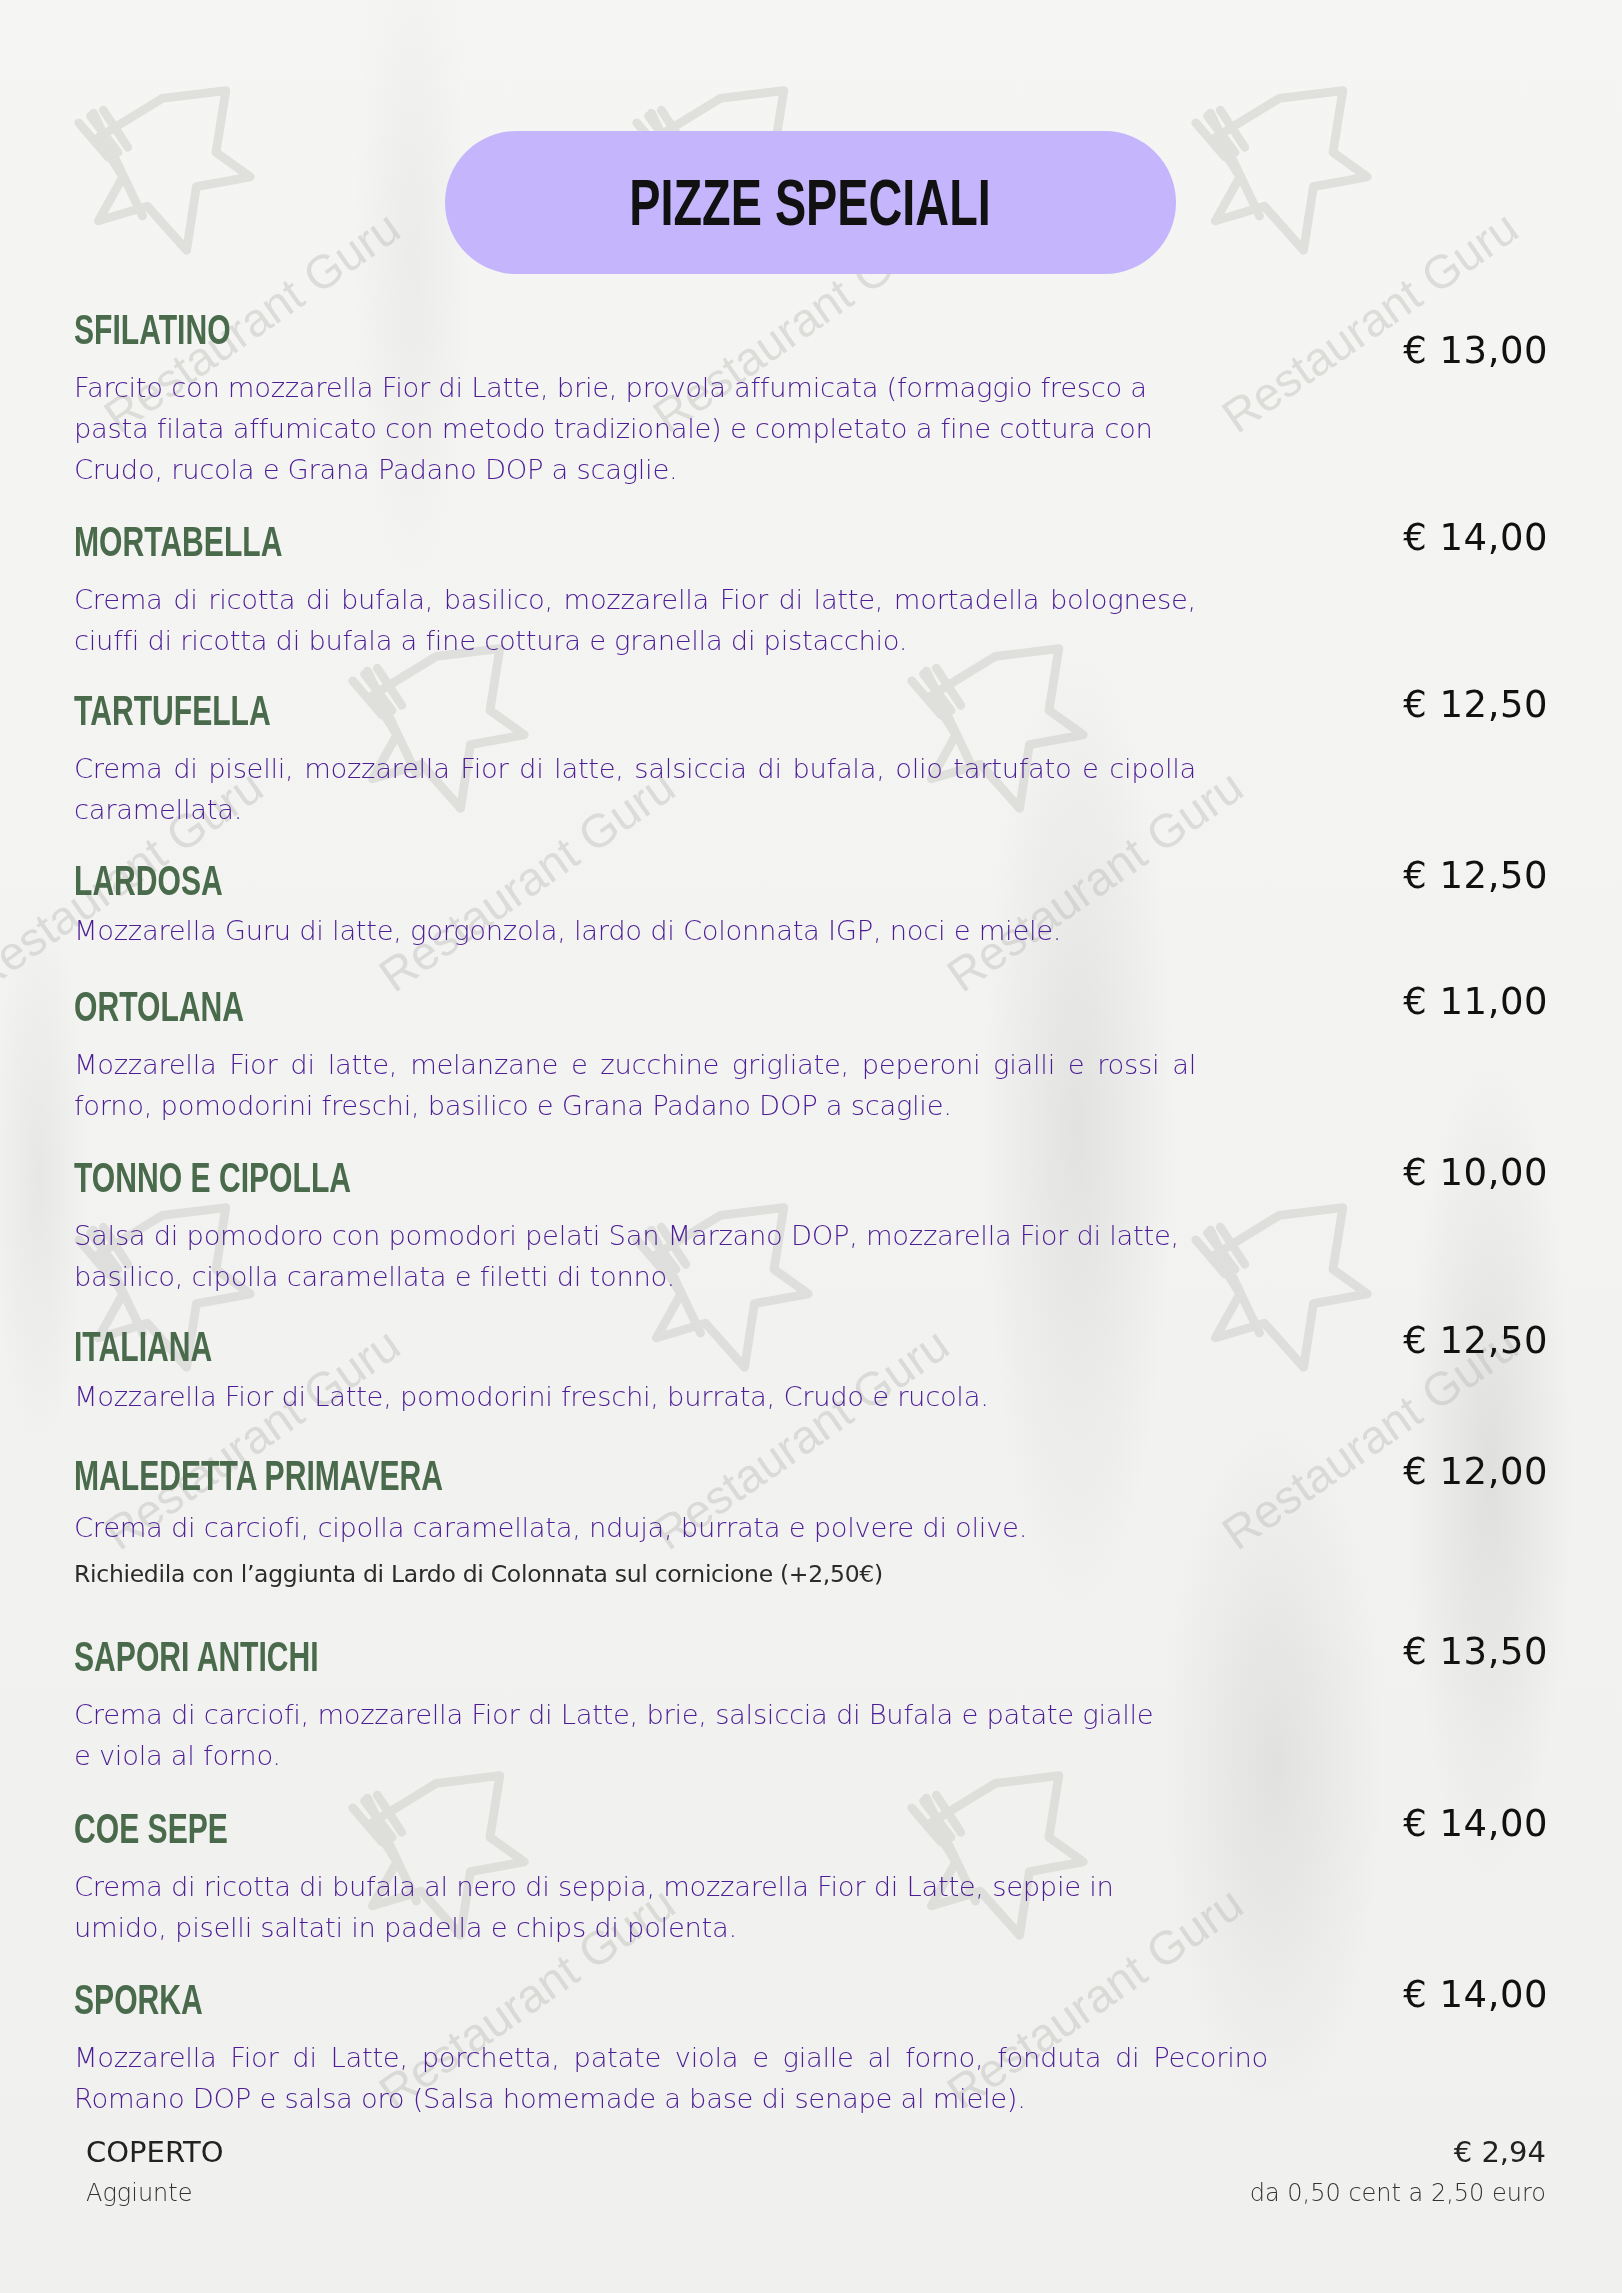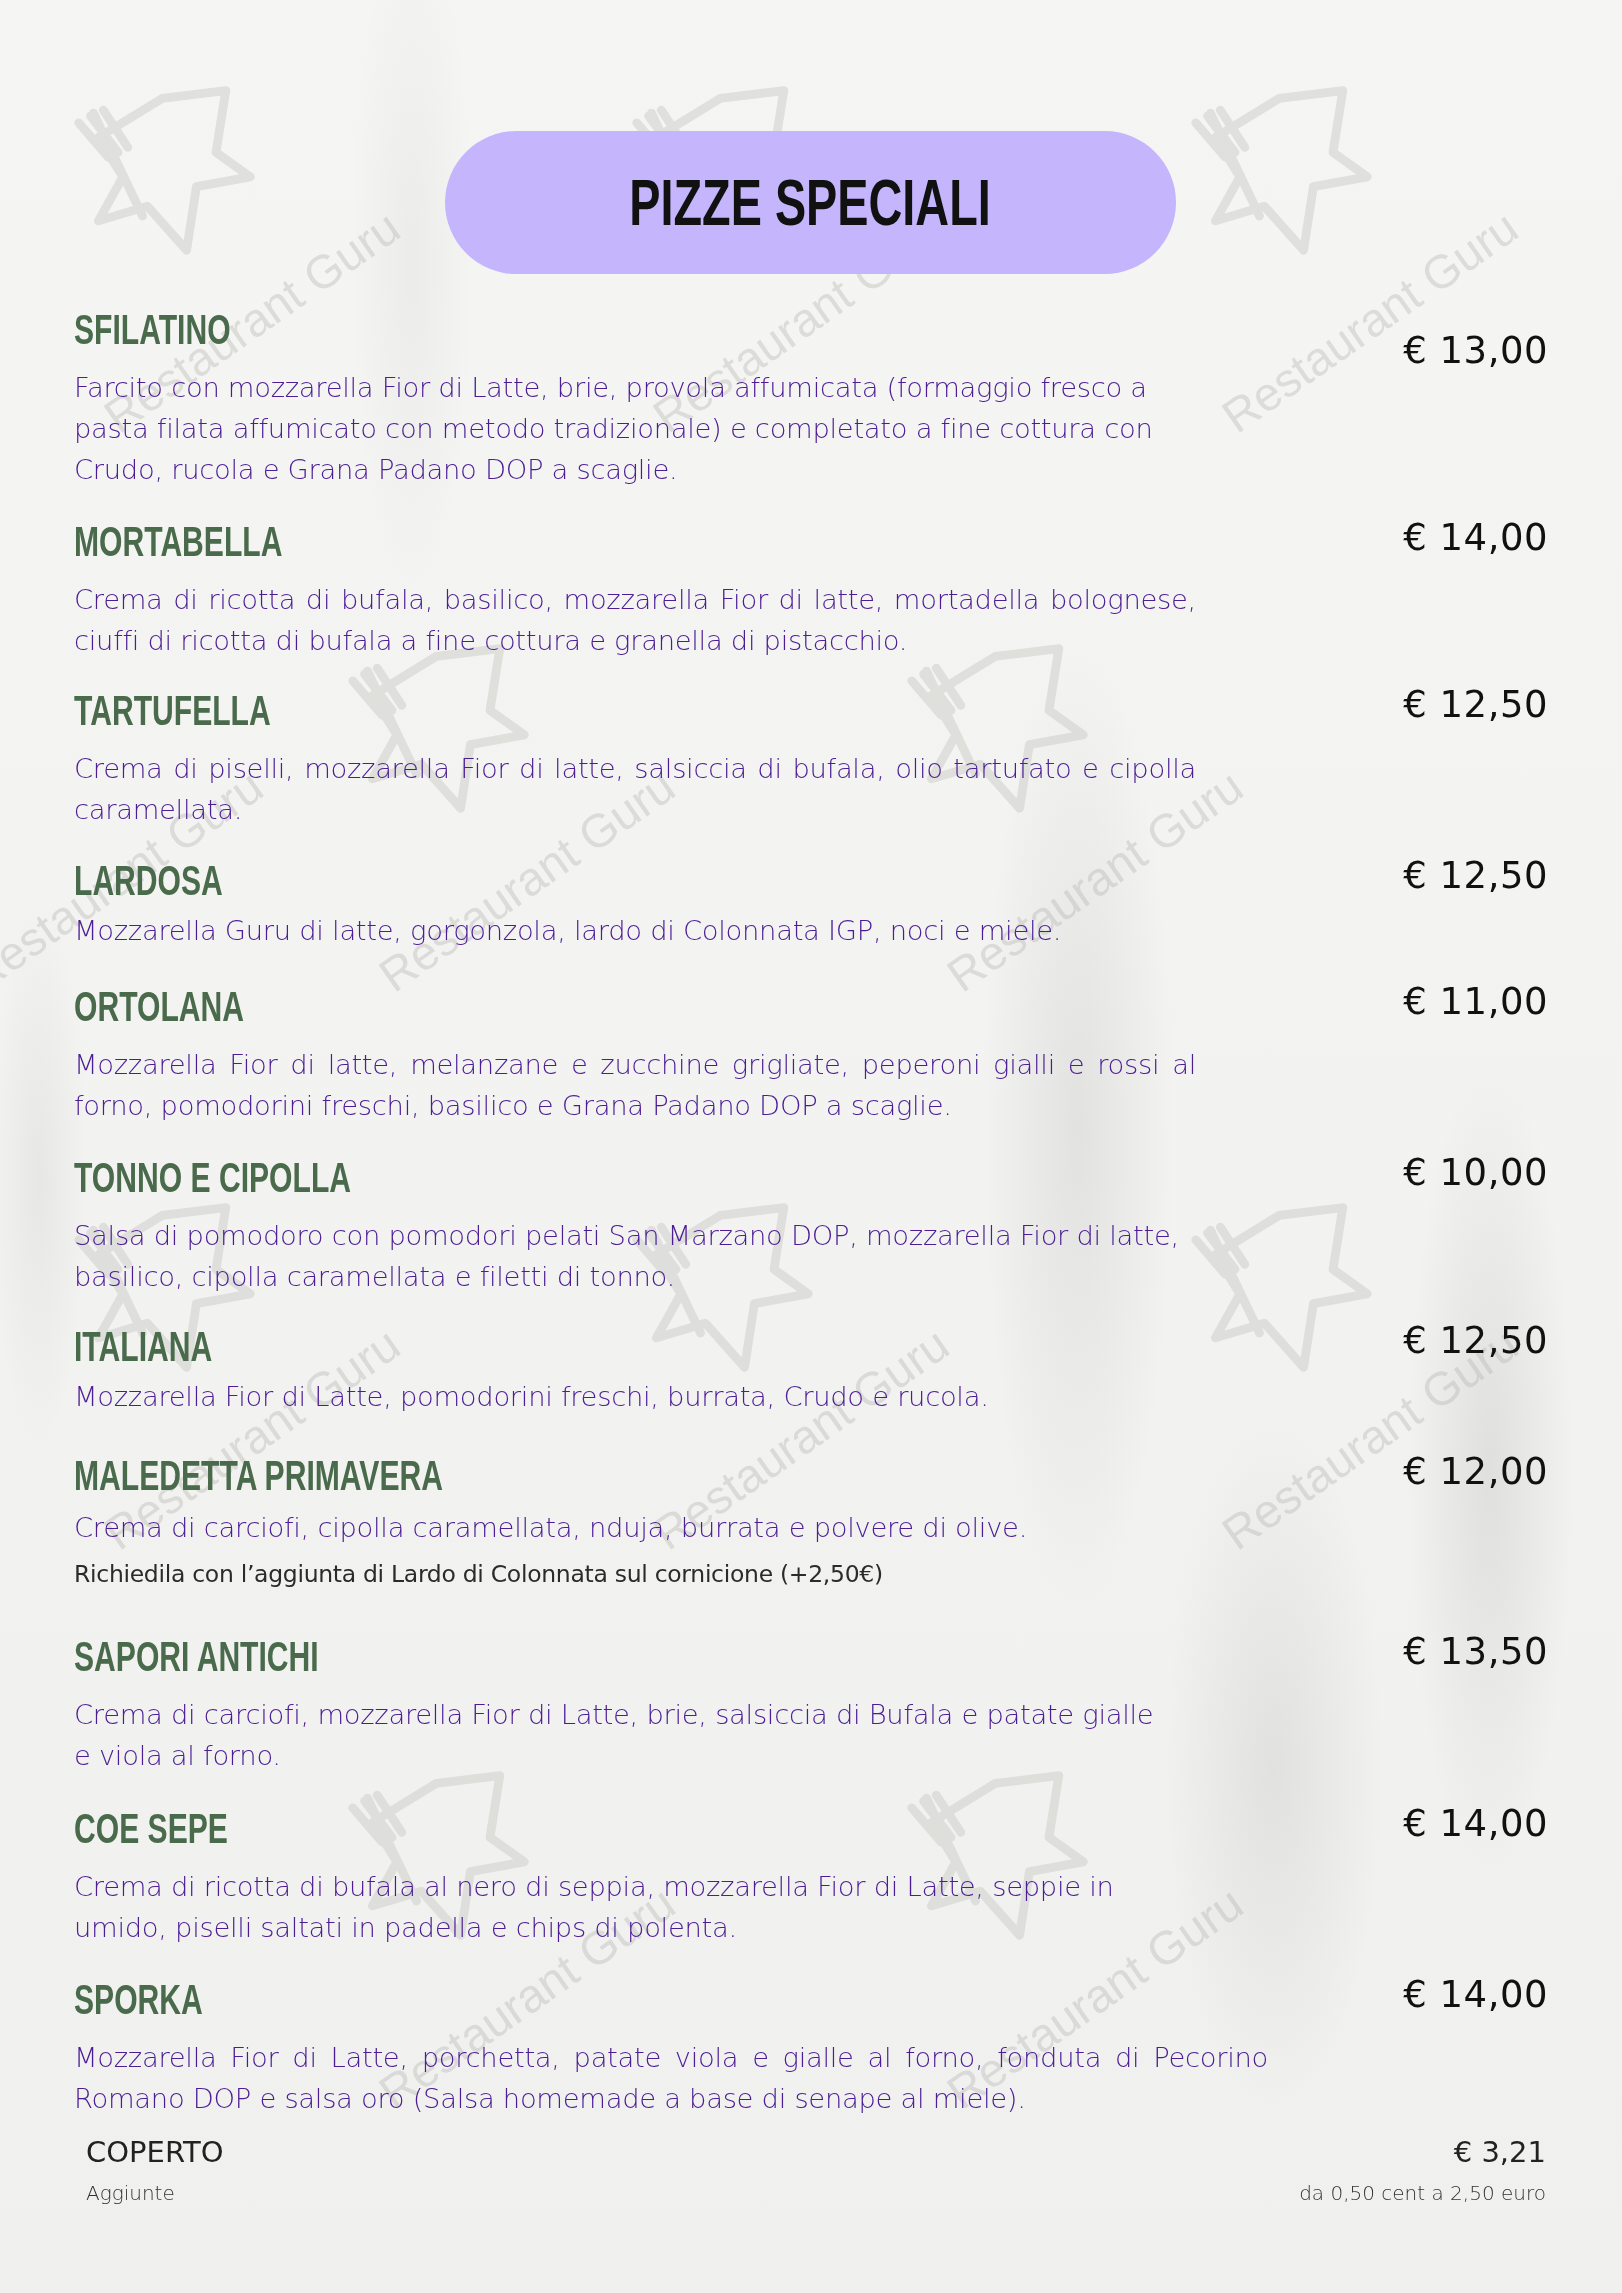--- a/index.html
+++ b/index.html
@@ -55,21 +55,21 @@
     .price {
       position: absolute; right: 74px; font-family: "DejaVu Sans", sans-serif;
       font-size: 37px; color: #111; letter-spacing: 0.5px;
     }
     .footer-left, .footer-right {
       position: absolute; font-family: "DejaVu Sans", sans-serif; color: #222;
     }
     .footer-left { left: 86px; }
     .footer-right { right: 76px; text-align: right; }
     .f-line1 { font-size: 29px; line-height: 41px; }
-    .f-line2 { font-size: 20px; line-height: 41px; font-weight: 300; color: #333; }
+    .f-line2 { font-size: 24px; line-height: 41px; font-weight: 300; color: #333; }
   </style>
 </head>
 <body>
 
 <div class="bg"></div>
 
 <svg class="wm" style="left:69px;top:69px" width="196" height="196" viewBox="0 0 200 200">
   <g fill="none" stroke="#cfcfcc" stroke-width="9" stroke-linecap="round" stroke-linejoin="round">
     <path d="M95 30 L160 22 L150 85 L185 110 L130 120 L120 185 L80 140 L30 155 L55 110 L30 70 Z"></path>
     <path d="M25 45 L75 150 M10 55 L40 90 M22 48 L50 85 M35 42 L60 80"></path>
@@ -211,16 +211,16 @@
   <p class="item-name">SPORKA</p>
   <p class="item-desc justify" style="margin-top:13.7px;width:1194px">Mozzarella Fior di Latte, porchetta, patate viola e gialle al forno, fonduta di Pecorino Romano DOP e salsa oro (Salsa homemade a base di senape al miele).</p>
 </div>
 <div class="price" style="top:1973px">€ 14,00</div>
 
 <div class="footer-left" style="top:2132px">
   <div class="f-line1">COPERTO</div>
   <div class="f-line2">Aggiunte</div>
 </div>
 <div class="footer-right" style="top:2132px">
-  <div class="f-line1">€ 3,21</div>
+  <div class="f-line1">€ 2,94</div>
   <div class="f-line2">da 0,50 cent a 2,50 euro</div>
 </div>
 
 
 </body></html>

